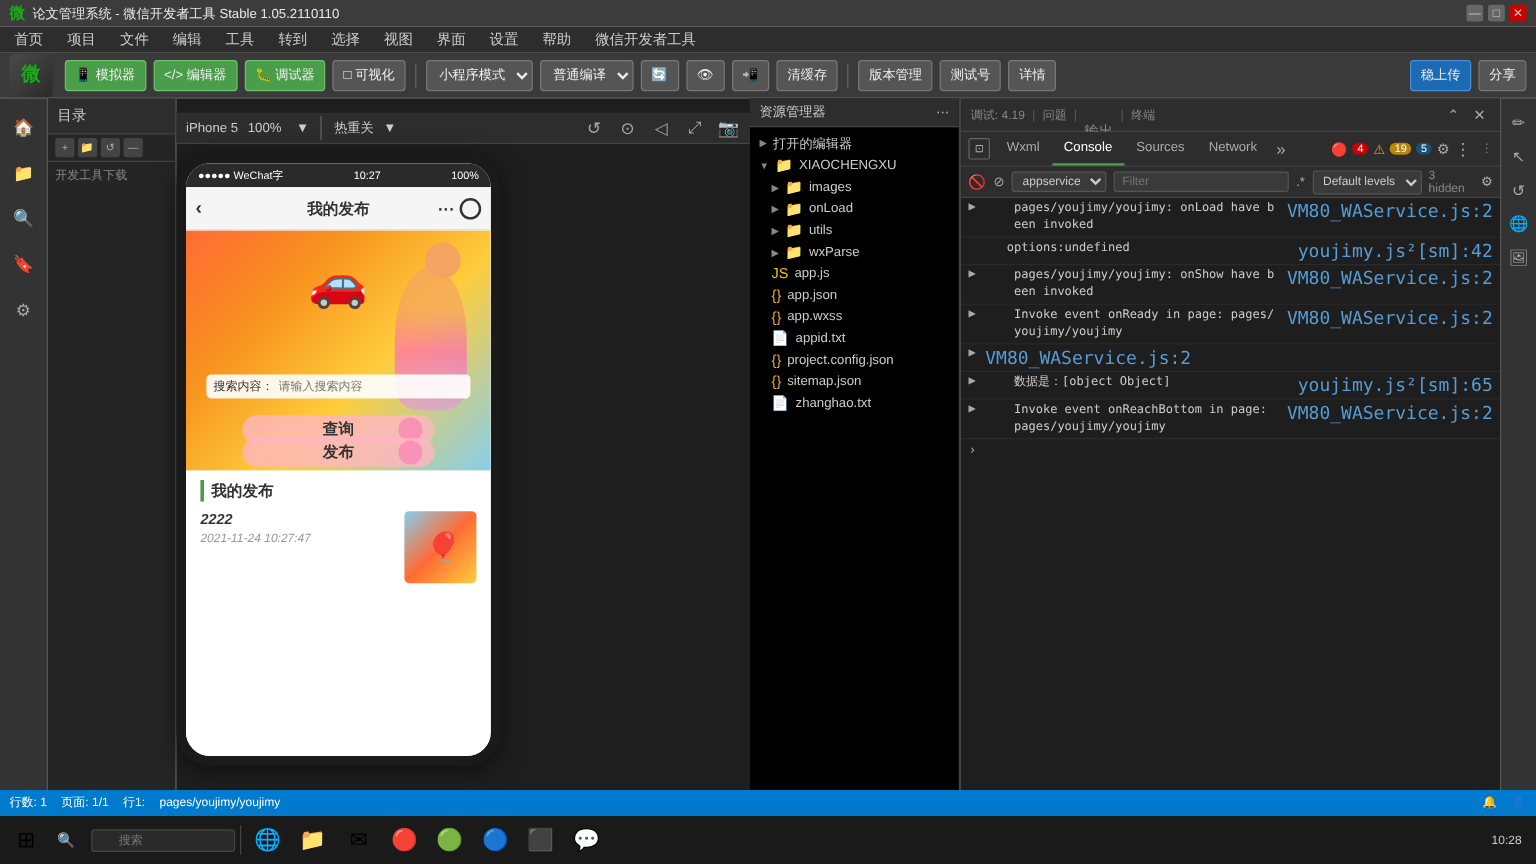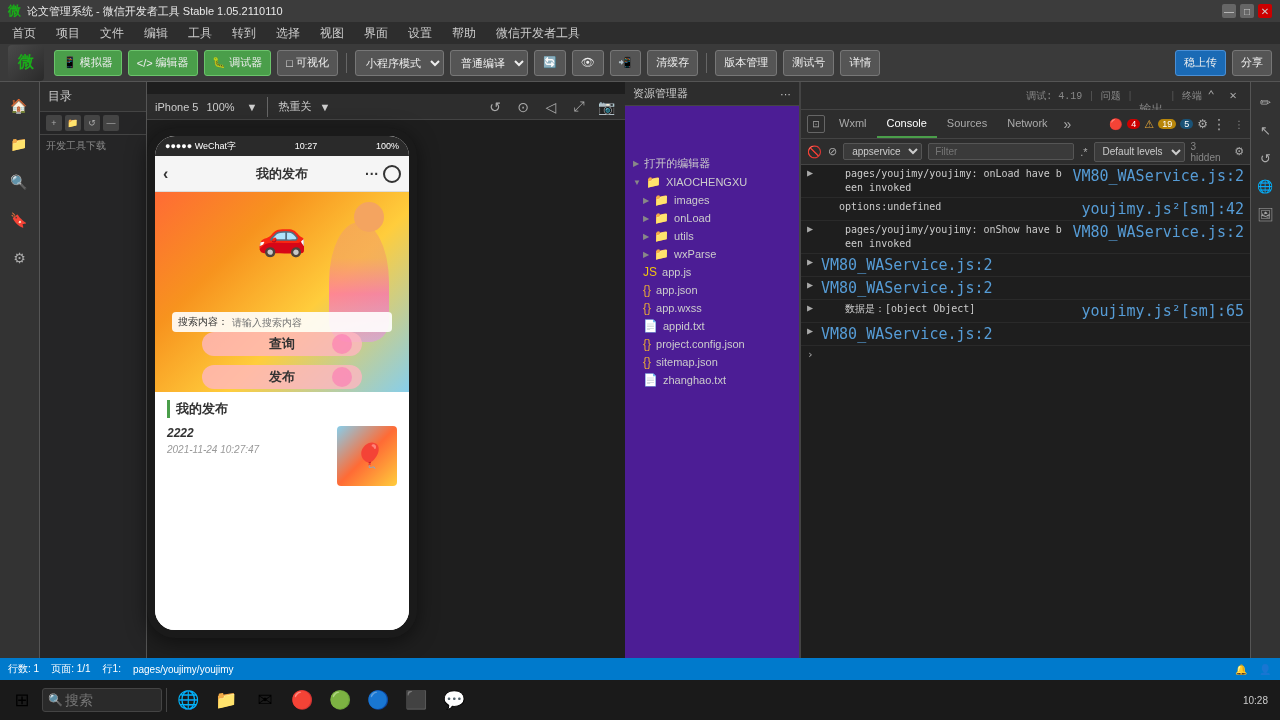--- a/index.html
+++ b/index.html
@@ -253,21 +253,21 @@
     .search-input-sim {
       flex: 1;
       border: none;
       background: transparent;
       font-size: 10px;
       color: #999;
       outline: none;
     }
     .query-btn {
       position: absolute;
-      bottom: 36px;
+      bottom: 22px;
       left: 50%;
       transform: translateX(-50%);
       width: 160px;
       height: 24px;
       background: rgba(255,182,193,0.8);
       border-radius: 12px;
       display: flex;
       align-items: center;
       justify-content: center;
       font-size: 13px;
@@ -317,27 +317,26 @@
       background: linear-gradient(135deg, #87ceeb, #ff6b35, #ffcd3c);
       display: flex;
       align-items: center;
       justify-content: center;
       font-size: 24px;
     }
 
     
     .resource-panel {
       width: 175px;
-      background: #4c1d95;
+      background: #000000;
       border-right: 1px solid #444;
       display: flex;
       flex-direction: column;
       font-size: 11px;
       color: #ccc;
-      gap: 44px;
     }
     .resource-header {
       padding: 4px 8px;
       background: #2d2d2d;
       border-bottom: 1px solid #444;
       display: flex;
       align-items: center;
       justify-content: space-between;
       font-size: 11px;
     }
@@ -364,24 +363,23 @@
       background: #1e1e1e;
       display: flex;
       flex-direction: column;
       border-left: 1px solid #444;
     }
     .devtools-header {
       height: 28px;
       background: #2d2d2d;
       display: flex;
       align-items: center;
-      justify-content: flex-end;
+      justify-content: space-between;
       padding: 0 8px;
       border-bottom: 1px solid #444;
-      font-family: Liberation Mono, monospace;
     }
     .devtools-tabs {
       display: flex;
       gap: 0;
       align-items: center;
     }
     .devtools-tab {
       padding: 2px 10px;
       font-size: 11px;
       color: #aaa;
@@ -892,33 +890,35 @@
         <span class="console-message">options:undefined</span>
         <span class="console-source">youjimy.js²[sm]:42</span>
       </div>
       <div class="console-row">
         <span class="console-row-expand">▶</span>
         <span class="console-message">pages/youjimy/youjimy: onShow have been invoked</span>
         <span class="console-source">VM80_WAService.js:2</span>
       </div>
       <div class="console-row">
         <span class="console-row-expand">▶</span>
+        <span class="console-message">Invoke event onReady in page: pages/youjimy/youjimy</span>
         <span class="console-source">VM80_WAService.js:2</span>
       </div>
       <div class="console-row">
         <span class="console-row-expand">▶</span>
         <span class="console-source">VM80_WAService.js:2</span>
       </div>
       <div class="console-row">
         <span class="console-row-expand">▶</span>
         <span class="console-message">数据是：[object Object]</span>
         <span class="console-source">youjimy.js²[sm]:65</span>
       </div>
       <div class="console-row">
         <span class="console-row-expand">▶</span>
+        <span class="console-message">Invoke event onReachBottom in page: pages/youjimy/youjimy</span>
         <span class="console-source">VM80_WAService.js:2</span>
       </div>
       <div style="padding: 2px 6px;">
         <span style="color:#aaa; font-size:11px;">›</span>
       </div>
     </div>
 
     <div class="console-input-bar">
       <span class="console-prompt">⊘</span>
       <span class="console-label-tag">Console</span>
@@ -943,21 +943,21 @@
   <span>pages/youjimy/youjimy</span>
   <div style="flex:1;"></div>
   <span>🔔</span>
   <span>👤</span>
 </div>
 
 <div class="taskbar">
   <div class="taskbar-btn">⊞</div>
   <div style="position:relative; display:flex; align-items:center;">
     <span style="position:absolute; left:6px; color:#888; font-size:12px;">🔍</span>
-    <input style="background: rgb(42, 42, 42); border: 1px solid rgb(68, 68, 68); border-radius: 3px; color: rgb(204, 204, 204); font-size: 14px; padding: 3px 6px 3px 22px; width: 120px; outline: none;" placeholder="搜索">
+    <input style="background: rgb(42, 42, 42); border: 1px solid rgb(68, 68, 68); border-radius: 3px; color: rgb(204, 204, 204); font-size: 10px; padding: 3px 6px 3px 22px; width: 120px; outline: none; margin-left: 34px;" placeholder="搜索">
   </div>
   <div class="taskbar-divider"></div>
   <div class="taskbar-btn">🌐</div>
   <div class="taskbar-btn">📁</div>
   <div class="taskbar-btn">✉</div>
   <div class="taskbar-btn">🔴</div>
   <div class="taskbar-btn">🟢</div>
   <div class="taskbar-btn">🔵</div>
   <div class="taskbar-btn">⬛</div>
   <div class="taskbar-btn">💬</div>

